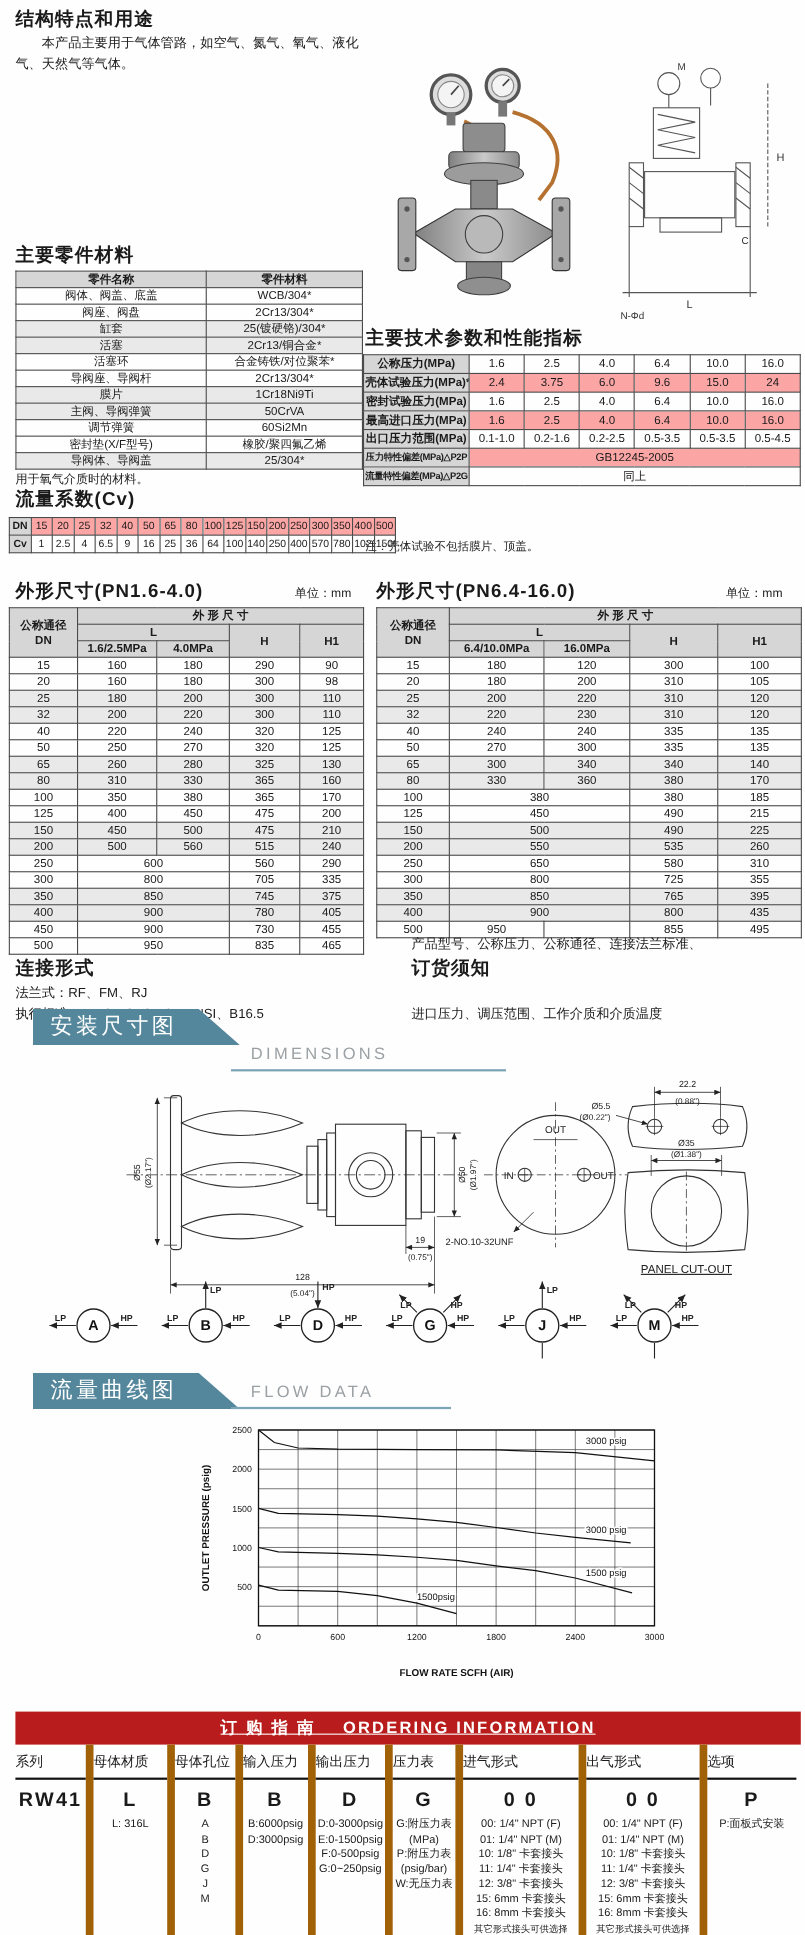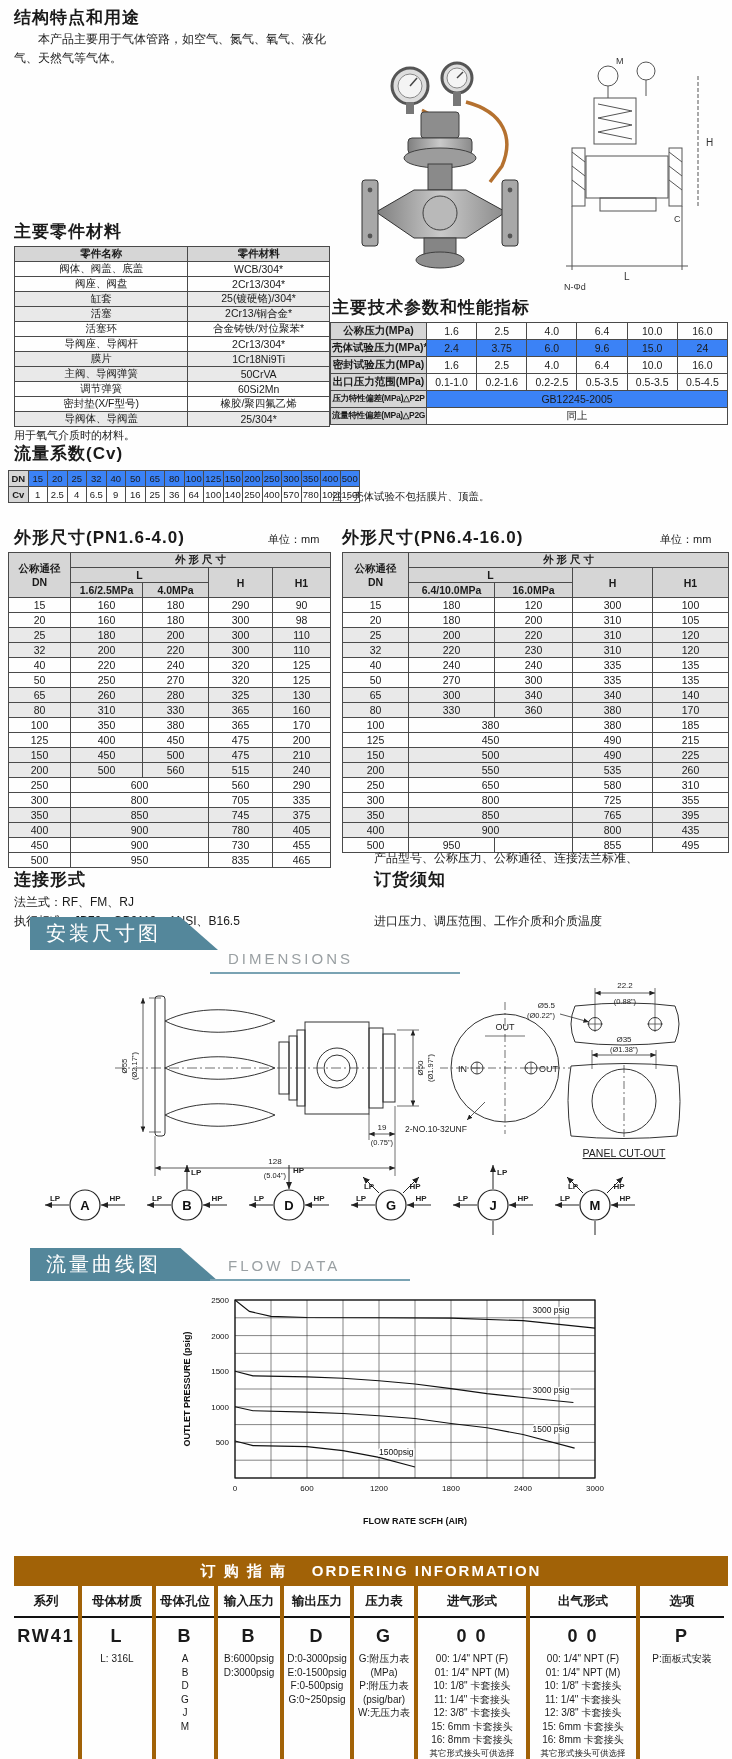--- a/index.html
+++ b/index.html
@@ -11,32 +11,32 @@
   .body-text p{margin:0;text-indent:2em;}
   .note{font-size:11px;color:#222;}
   .unit{font-size:11px;}
   table.tbl{border-collapse:collapse;table-layout:fixed;}
   table.tbl td{border:1px solid #4a4a4a;font-size:10.5px;text-align:center;padding:0 1px;height:14px;overflow:hidden;white-space:nowrap;}
   .hdr{background:#d6d6d6;font-weight:bold;}
   tr.alt td{background:#e9e9e9;}
   td.lbl{background:#d6d6d6;text-align:left;padding-left:3px;font-weight:bold;}
   td.lbl.small{font-size:8.5px;letter-spacing:-0.3px;}
   td.leftal{text-align:left;padding-left:4px;font-size:9.5px;}
-  td.valalt{background:#3b82f6;margin-top:32px;}
+  td.valalt{background:#fca5a5;margin-top:32px;}
   td.sm{font-size:9px;}
   .tab{position:absolute;background:#54879b;color:#fff;font-size:20px;line-height:33px;height:33px;width:172px;padding-left:16px;clip-path:polygon(0 0,80% 0,100% 100%,0 100%);letter-spacing:3px;}
   .tab-en{position:absolute;color:#9aa0a3;font-size:15px;letter-spacing:3px;}
   .tab-line{position:absolute;height:2px;background:#7aa3b3;}
   
   .ord{position:absolute;left:14px;top:1556px;width:714px;}
-  .ord-banner{height:30px;background:#a16207;color:#fff;text-align:center;font-weight:bold;font-size:15px;line-height:30px;letter-spacing:2px;}
+  .ord-banner{height:30px;background:#b91c1c;color:#fff;text-align:center;font-weight:bold;font-size:15px;line-height:30px;letter-spacing:2px;text-decoration:underline;}
   .ord-cols{display:flex;}
   .ord-col{box-sizing:border-box;}
-  .ord-col + .ord-col{border-left:4px solid #a16207;}
-  .ord-h{height:30px;line-height:30px;border-bottom:2px solid #111;font-weight:bold;font-size:12.5px;text-align:center;white-space:nowrap;overflow:hidden;}
+  .ord-col + .ord-col{border-left:7px solid #a16207;}
+  .ord-h{height:30px;line-height:30px;border-bottom:2px solid #111;font-weight:normal;font-size:12.5px;white-space:nowrap;overflow:hidden;}
   .ord-code{height:34px;line-height:36px;font-size:18px;font-weight:bold;text-align:center;letter-spacing:2px;}
   .ord-items{text-align:center;font-size:10px;line-height:13.5px;white-space:nowrap;overflow:hidden;}
   .ord-item.tiny{font-size:8.5px;}
   svg text{font-family:"Liberation Sans",sans-serif;}
 </style>
 </head>
 <body>
 
 <div class="page">
 
@@ -200,20 +200,29 @@
           <td class="valalt">24</td>
         </tr>
         <tr style="height: 17px;">
           <td class="lbl">密封试验压力(MPa)</td>
           <td>1.6</td>
           <td>2.5</td>
           <td>4.0</td>
           <td>6.4</td>
           <td>10.0</td>
           <td>16.0</td>
+        </tr>
+        <tr style="height: 17px;">
+          <td class="lbl">最高进口压力(MPa)</td>
+          <td class="valalt">1.6</td>
+          <td class="valalt">2.5</td>
+          <td class="valalt">4.0</td>
+          <td class="valalt">6.4</td>
+          <td class="valalt">10.0</td>
+          <td class="valalt">16.0</td>
         </tr>
         <tr style="height: 17px;">
           <td class="lbl">出口压力范围(MPa)</td>
           <td class="sm">0.1-1.0</td>
           <td class="sm">0.2-1.6</td>
           <td class="sm">0.2-2.5</td>
           <td class="sm">0.5-3.5</td>
           <td class="sm">0.5-3.5</td>
           <td class="sm">0.5-4.5</td>
         </tr>

